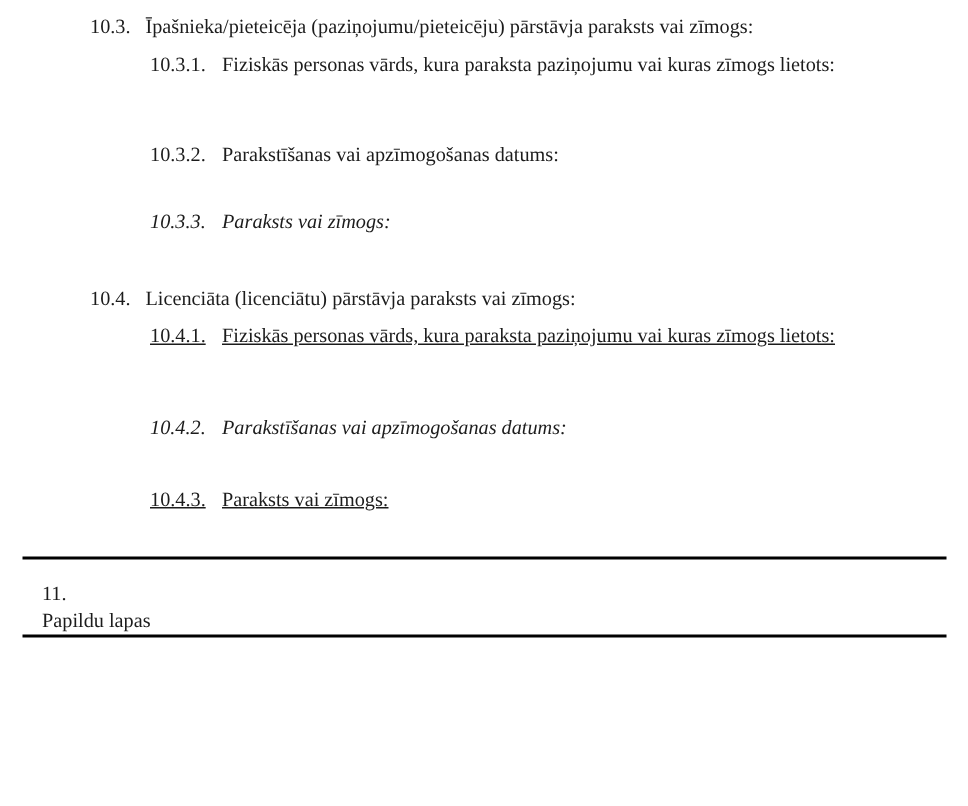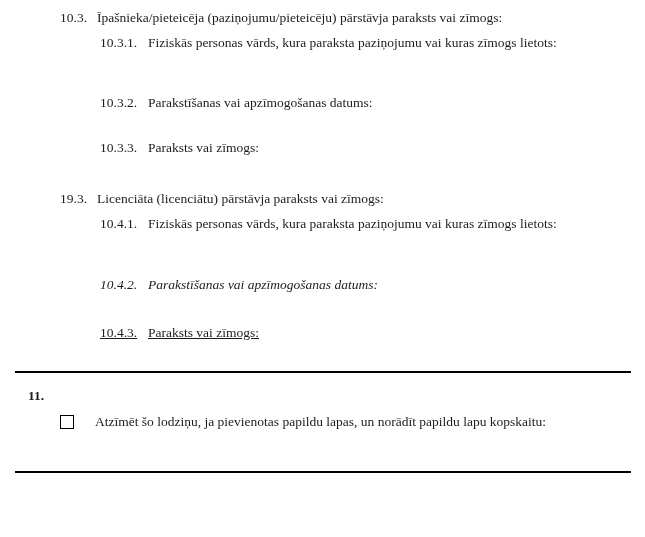--- a/index.html
+++ b/index.html
@@ -23,32 +23,32 @@
   
   .item { margin-left: 100px; margin-right: 15px; }
   .item .num { width: 48px; flex-shrink: 0; }
   .item .txt { flex: 1; text-align: justify; }
 
   
   .mb-7  { margin-bottom: 7px; }
   .mb-27 { margin-bottom: 27px; font-family: Liberation Serif, serif; }
   .mb-29 { margin-bottom: 29px; text-decoration: underline; }
   .mb-30 { margin-bottom: 30px; font-style: italic; }
-  .mb-33 { margin-bottom: 33px; }
+  .mb-33 { margin-bottom: 33px; font-style: italic; }
   .mb-42 { margin-bottom: 42px; }
-  .mb-43 { margin-bottom: 43px; }
+  .mb-43 { margin-bottom: 43px; text-decoration: underline; }
 
   .divider {
     border-top: 2px solid #000;
     margin-left: 15px;
     margin-right: 14px;
   }
 
   
-  .sec11-head { margin-left: 28px; margin-right: 15px; margin-top: 14px; font-weight: bold; flex-direction: column; }
+  .sec11-head { margin-left: 28px; margin-right: 15px; margin-top: 14px; font-weight: normal; flex-direction: column; }
   .sec11-head .num { width: 32px; flex-shrink: 0; }
   .chk-row { margin-left: 60px; margin-right: 15px; margin-top: 8px; margin-bottom: 40px; }
   .checkbox {
     width: 14px; height: 14px;
     border: 1.5px solid #000;
     background: #fff;
     flex-shrink: 0;
     margin-top: 2px;
     cursor: pointer;
   }
@@ -73,21 +73,21 @@
     <span class="num">10.3.2.</span>
     <span class="txt">Parakstīšanas vai apzīmogošanas datums:</span>
   </div>
 
   <div class="row item mb-33">
     <span class="num">10.3.3.</span>
     <span class="txt">Paraksts vai zīmogs:</span>
   </div>
 
   <div class="row sec mb-7">
-    <span class="num">19.3.</span>
+    <span class="num">10.4.</span>
     <span class="txt">Licenciāta (licenciātu) pārstāvja paraksts vai zīmogs:</span>
   </div>
 
   <div class="row item mb-43">
     <span class="num">10.4.1.</span>
     <span class="txt">Fiziskās personas vārds, kura paraksta paziņojumu vai kuras zīmogs lietots:</span>
   </div>
 
   <div class="row item mb-30">
     <span class="num">10.4.2.</span>
@@ -96,22 +96,19 @@
 
   <div class="row item mb-29">
     <span class="num">10.4.3.</span>
     <span class="txt">Paraksts vai zīmogs:</span>
   </div>
 
   <div class="divider"></div>
 
   <div class="row sec11-head">
     <span class="num">11.</span>
+    <span class="txt">Papildu lapas</span>
   </div>
 
-  <div class="row chk-row">
-    <div class="checkbox"></div>
-    <span class="chk-label">Atzīmēt šo lodziņu, ja pievienotas papildu lapas, un norādīt papildu lapu kopskaitu:</span>
-  </div>
 
   <div class="divider"></div>
 
 </div>
 
 </body></html>

